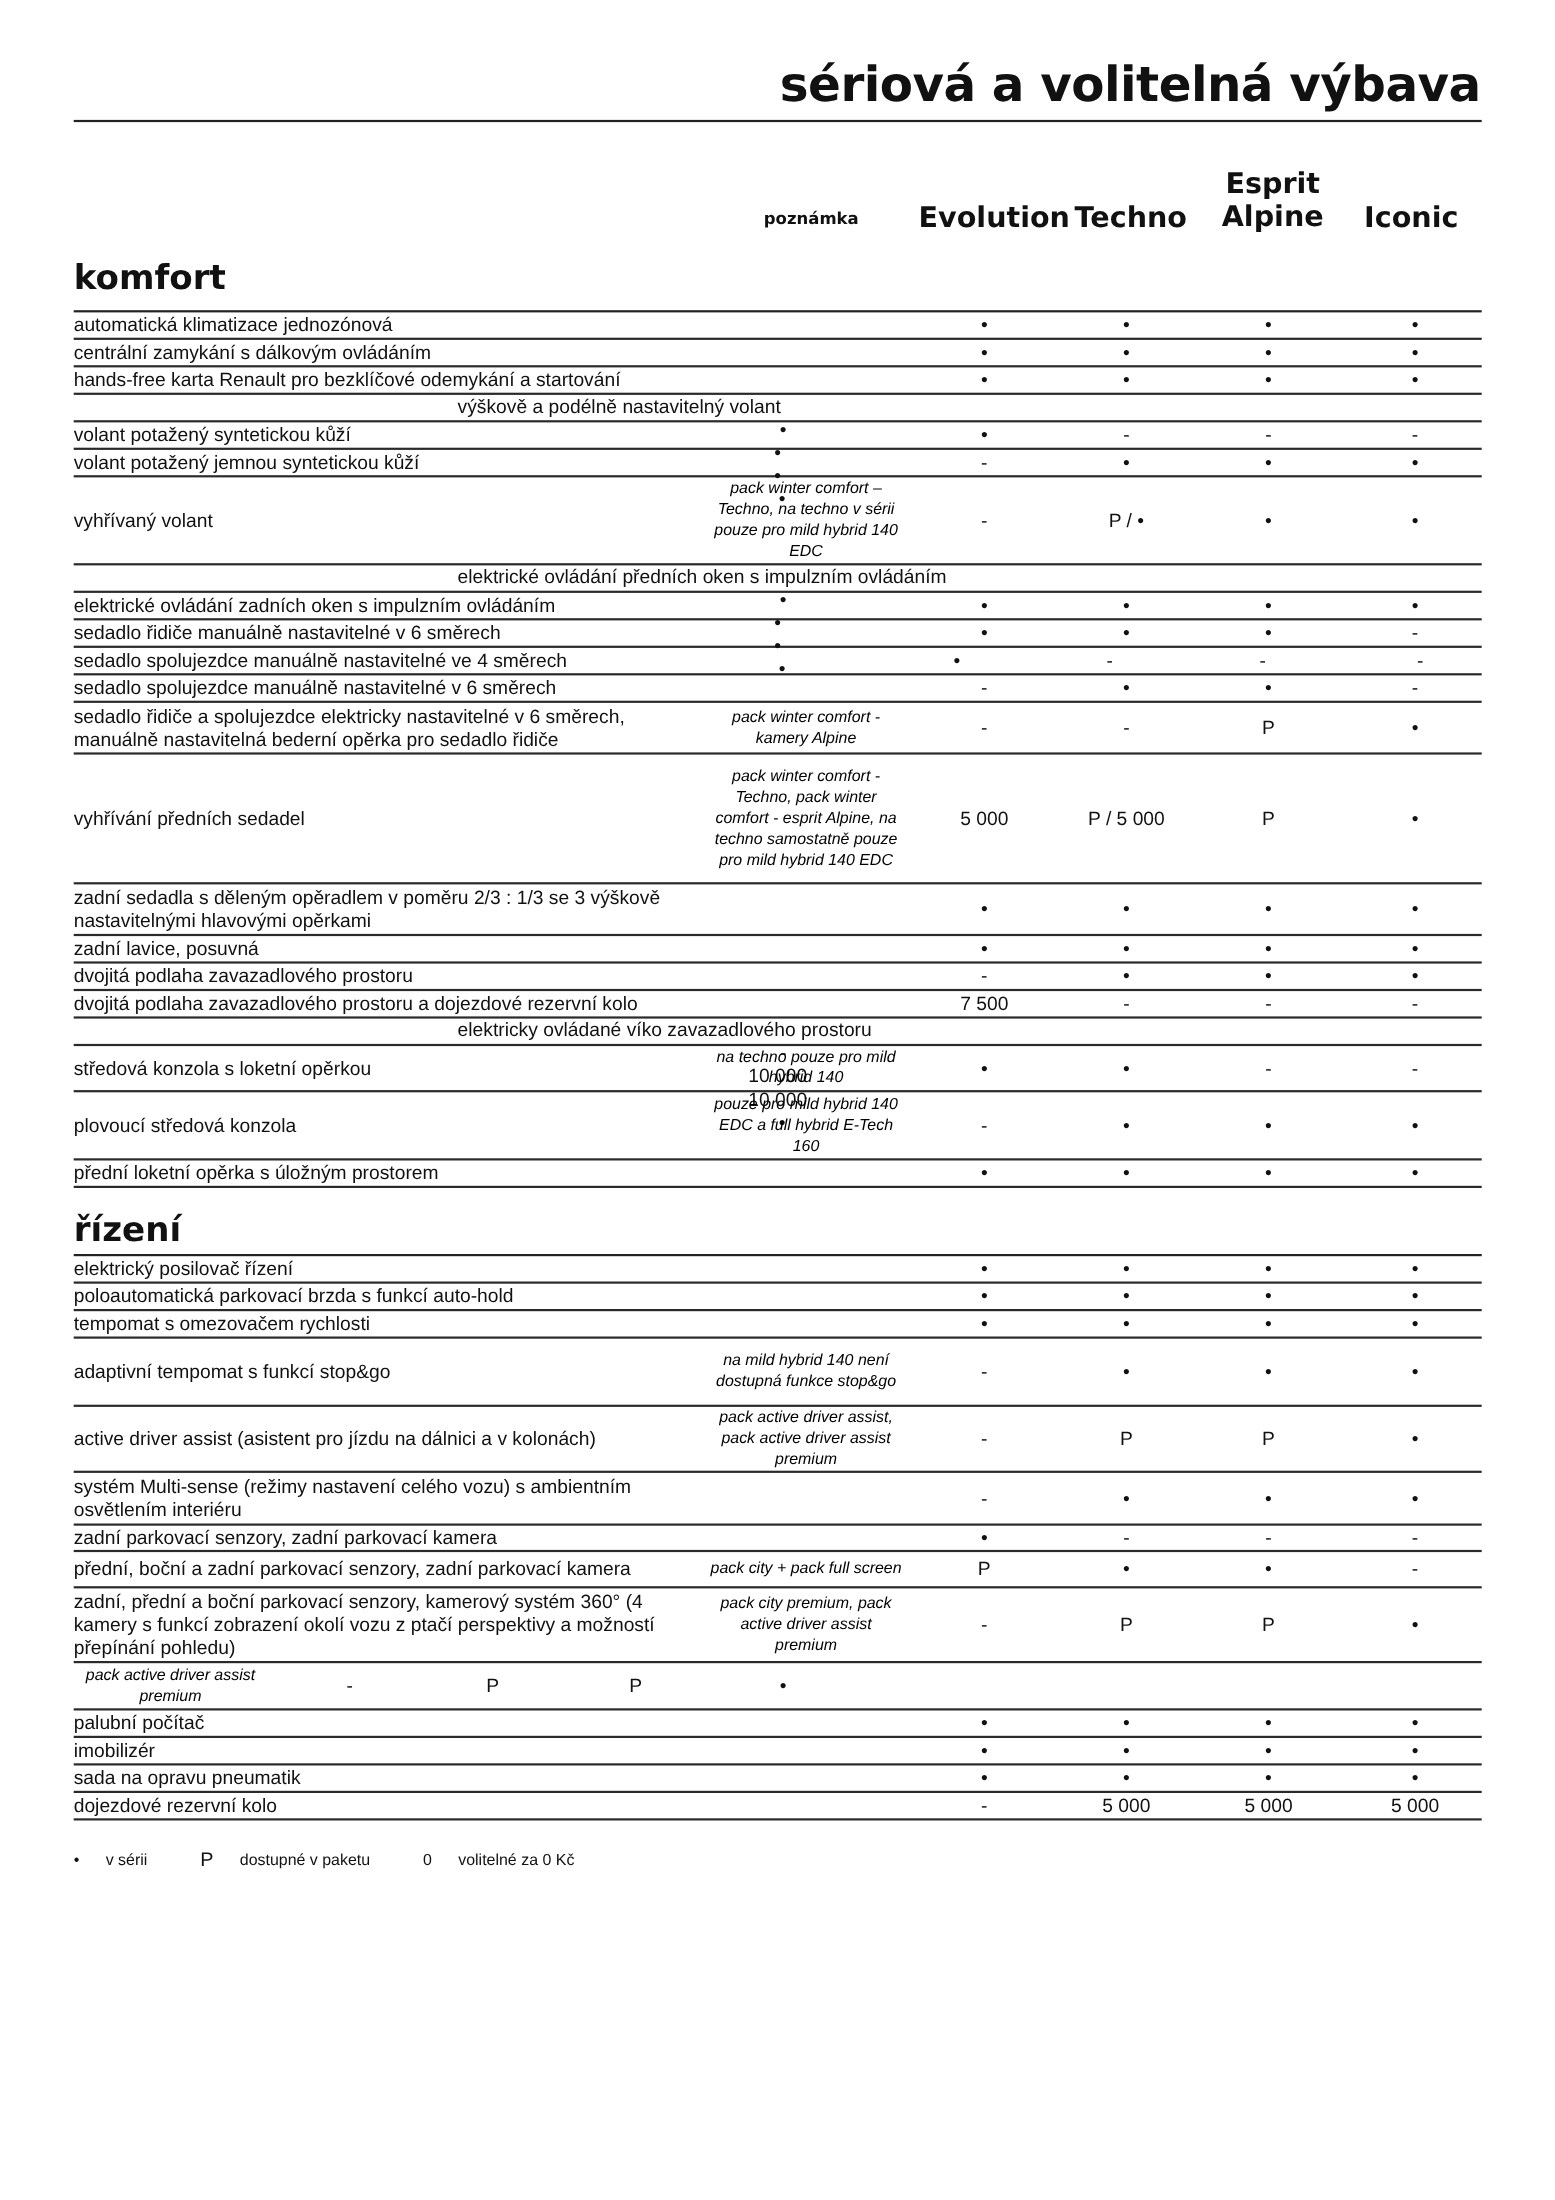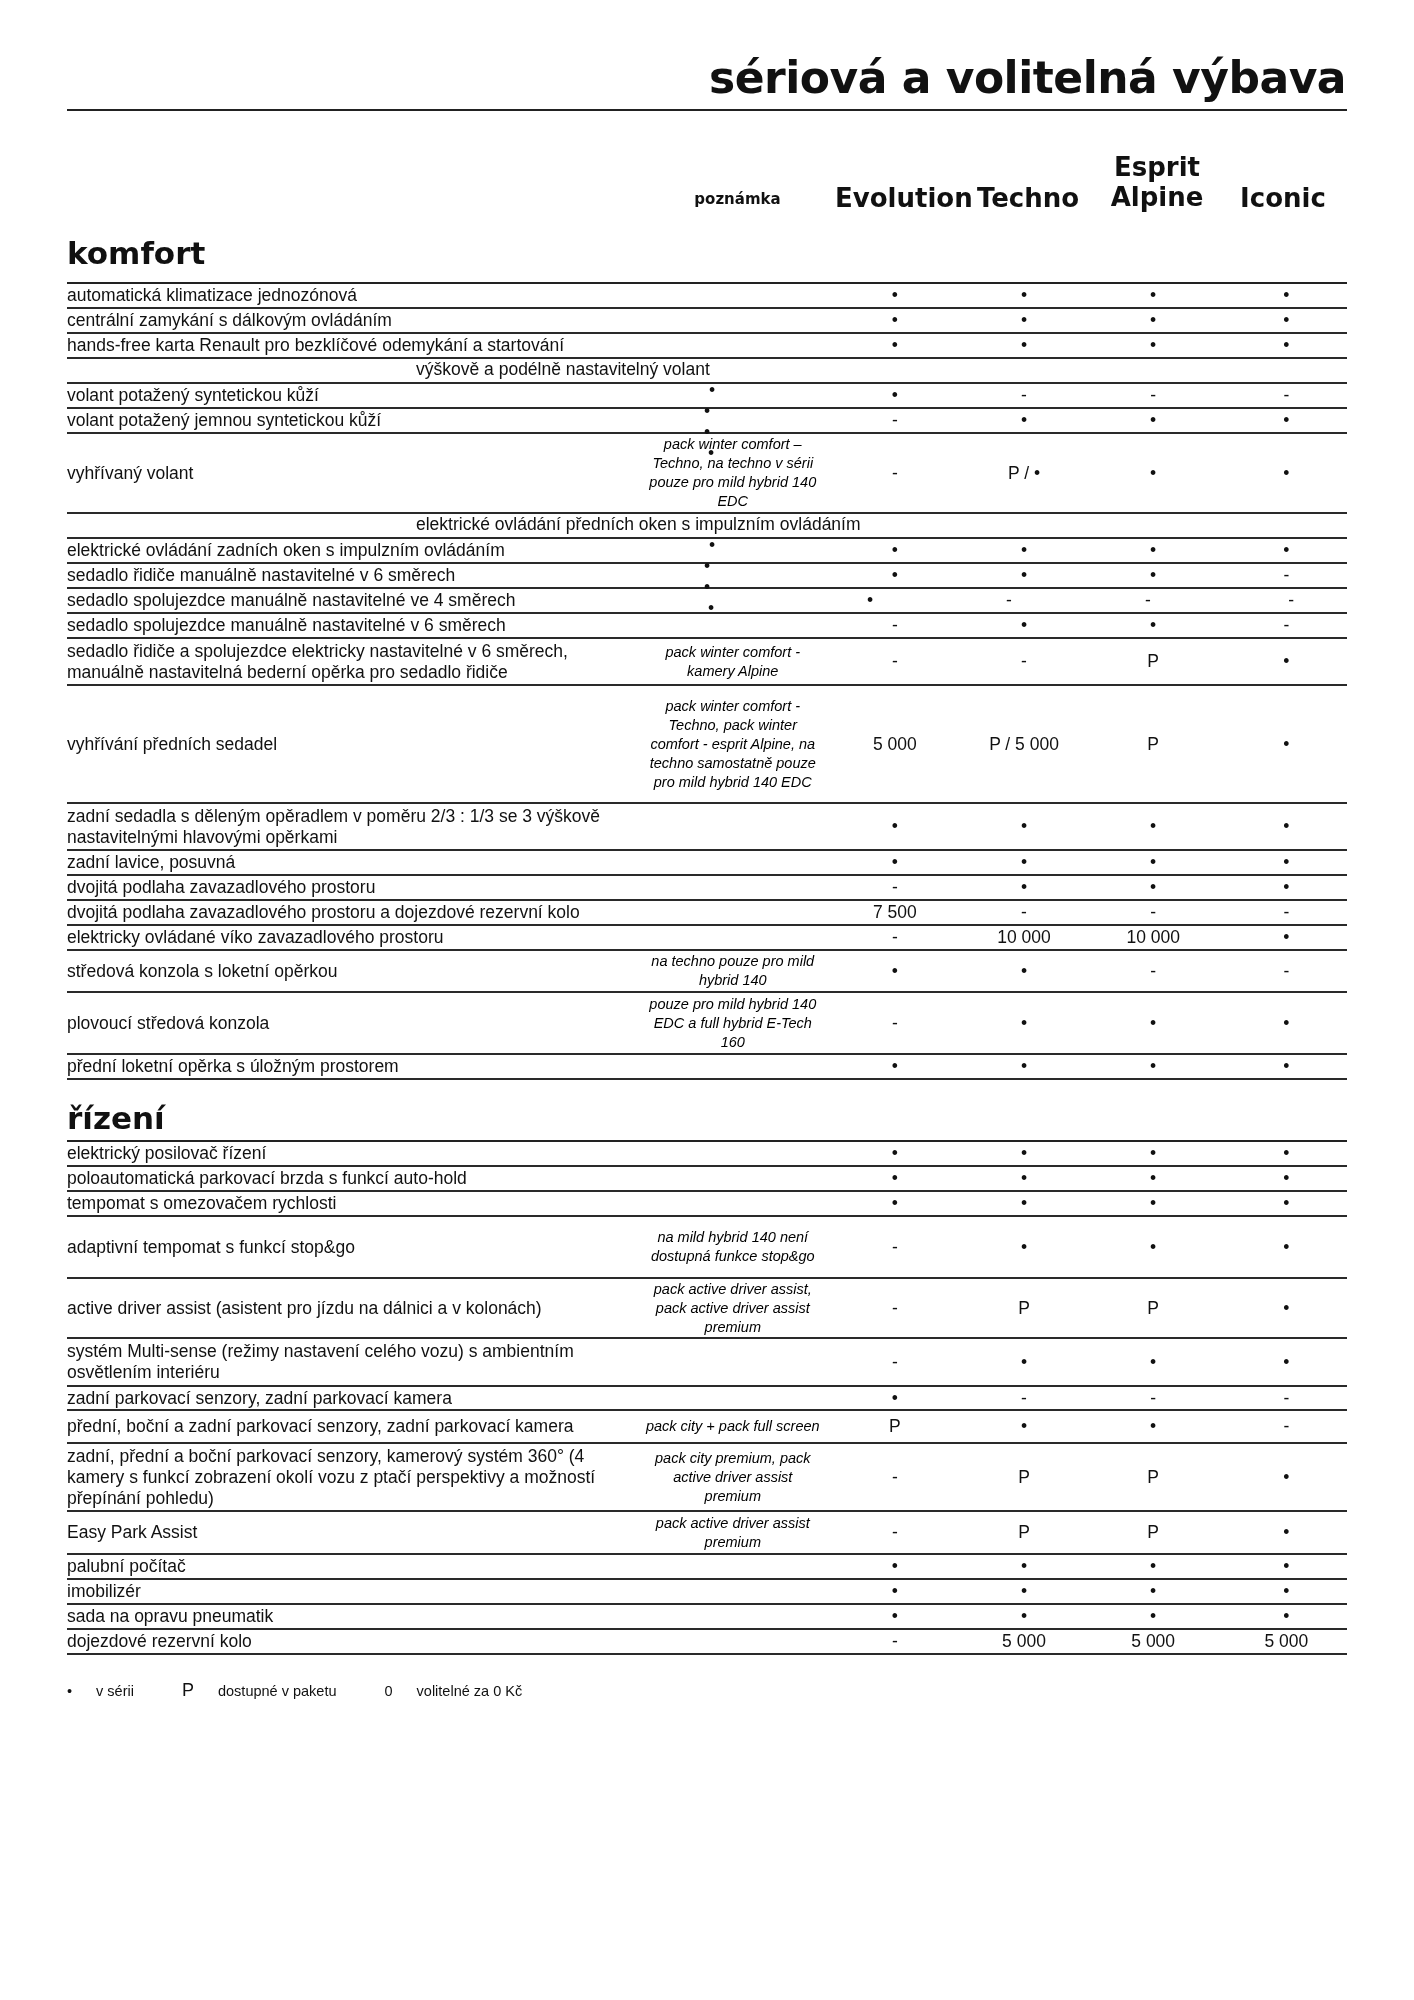--- a/index.html
+++ b/index.html
@@ -191,21 +191,21 @@
       <div class="cell-val last">•</div>
     </div>
     <div class="row" style="height: 25px;">
       <div class="cell-feature">dvojitá podlaha zavazadlového prostoru a dojezdové rezervní kolo</div>
       <div class="cell-note"></div>
       <div class="cell-val first">7 500</div>
       <div class="cell-val">-</div>
       <div class="cell-val">-</div>
       <div class="cell-val last">-</div>
     </div>
-    <div class="row" style="height: 25px;">
+    <div class="row" style="height: 25px; flex-direction: column;">
       <div class="cell-feature">elektricky ovládané víko zavazadlového prostoru</div>
       <div class="cell-note"></div>
       <div class="cell-val first">-</div>
       <div class="cell-val">10 000</div>
       <div class="cell-val">10 000</div>
       <div class="cell-val last">•</div>
     </div>
     <div class="row" style="height: 42px;">
       <div class="cell-feature">středová konzola s loketní opěrkou</div>
       <div class="cell-note">na techno pouze pro mild hybrid 140</div>
@@ -300,21 +300,20 @@
     </div>
     <div class="row" style="height: 68px;">
       <div class="cell-feature">zadní, přední a boční parkovací senzory, kamerový systém 360° (4 kamery s funkcí zobrazení okolí vozu z ptačí perspektivy a možností přepínání pohledu)</div>
       <div class="cell-note">pack city premium, pack active driver assist premium</div>
       <div class="cell-val first">-</div>
       <div class="cell-val">P</div>
       <div class="cell-val">P</div>
       <div class="cell-val last">•</div>
     </div>
     <div class="row" style="height: 43px;">
-      <div class="cell-feature">Easy Park Assist</div>
       <div class="cell-note">pack active driver assist premium</div>
       <div class="cell-val first">-</div>
       <div class="cell-val">P</div>
       <div class="cell-val">P</div>
       <div class="cell-val last">•</div>
     </div>
     <div class="row" style="height: 25px;">
       <div class="cell-feature">palubní počítač</div>
       <div class="cell-note"></div>
       <div class="cell-val first">•</div>

